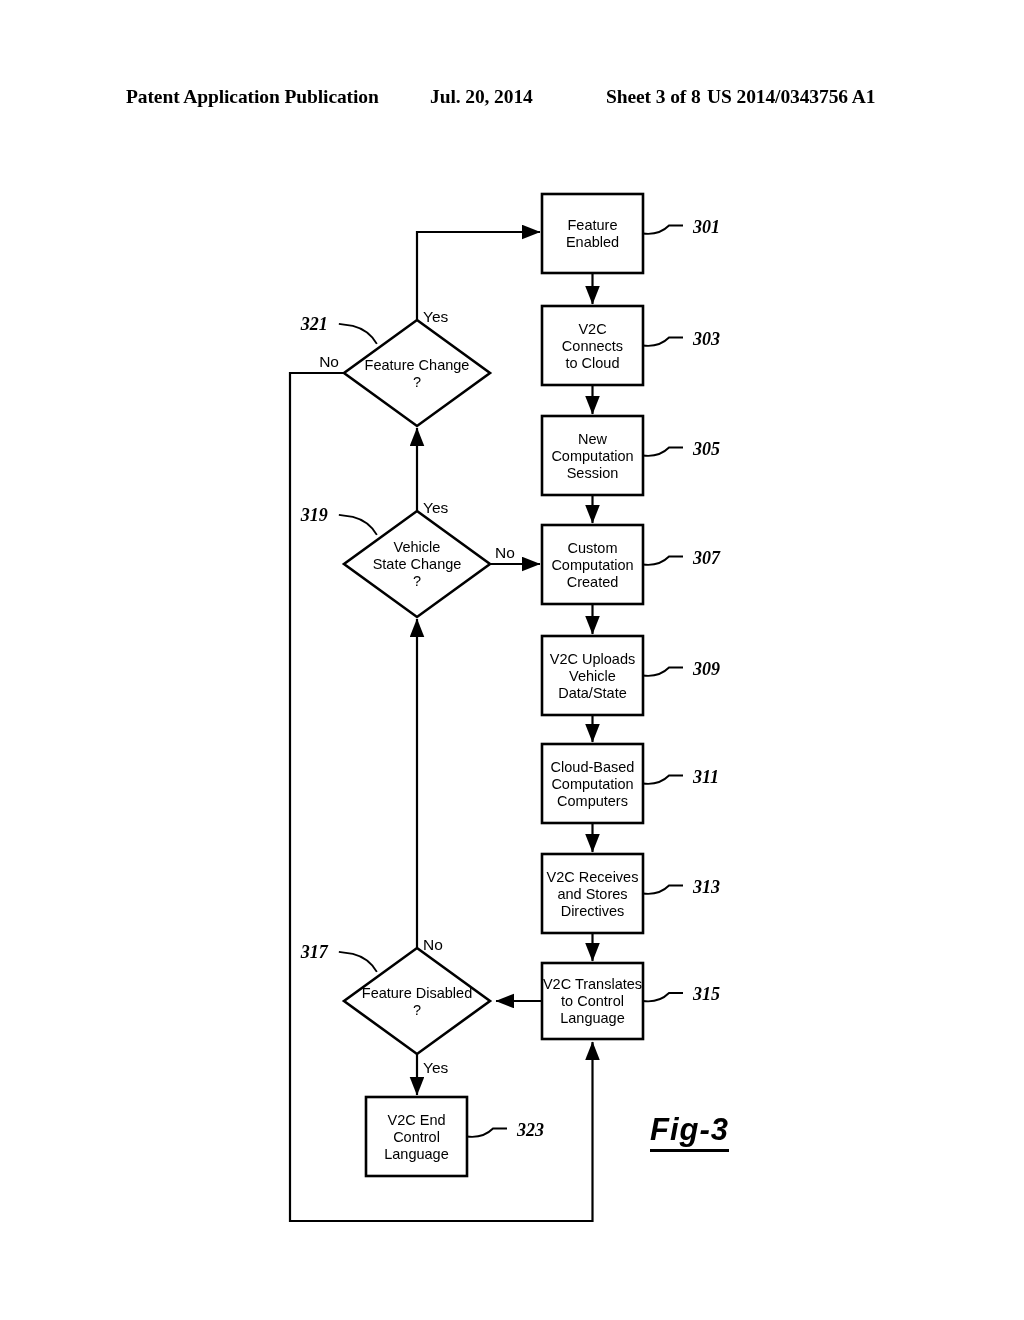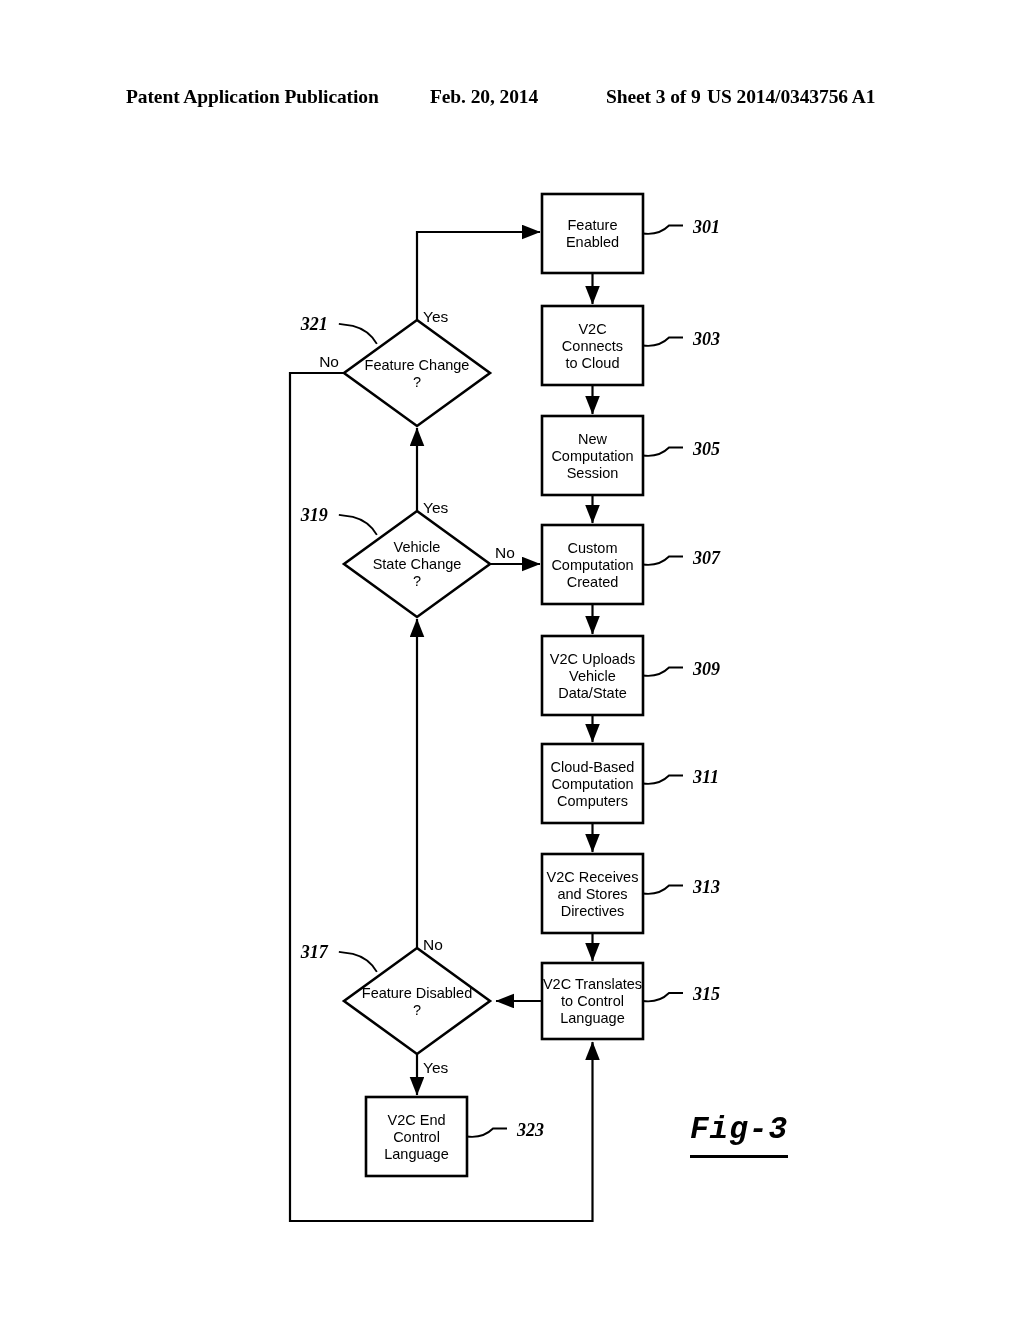--- a/index.html
+++ b/index.html
@@ -93,38 +93,37 @@
     stroke: #000000;
     stroke-width: 1.9;
     fill: none;
   }
 
   
   .fig-caption {
     position: absolute;
     left: 650px;
     top: 1098px;
-    font-family: Liberation Mono, monospace;
+    font-family: Liberation Sans, sans-serif;
     font-weight: bold;
     font-style: italic;
     font-size: 31px;
     letter-spacing: 1px;
     border-bottom: 3px solid #000;
-    padding-bottom: 8px;
+    padding-bottom: 2px;
     line-height: 1.05;
-    margin-left: 40px;
   }
 </style>
 </head>
 <body>
 
 <div class="page-header">
   <span class="hdr-pub">Patent Application Publication</span>
-  <span class="hdr-date">Feb. 20, 2014</span>
-  <span class="hdr-sheet">Sheet 3 of 9</span>
+  <span class="hdr-date">Jul. 20, 2014</span>
+  <span class="hdr-sheet">Sheet 3 of 8</span>
   <span class="hdr-num">US 2014/0343756 A1</span>
 </div>
 
 <div class="figure-wrap">
   <svg class="flow" viewBox="0 0 1024 1320">
     <defs>
       <marker id="arrow" markerWidth="10" markerHeight="10" refX="8.4" refY="3.4" orient="auto" markerUnits="strokeWidth">
         <path d="M0,0 L0,6.8 L8.6,3.4 z" fill="#000"></path>
       </marker>
     </defs>

